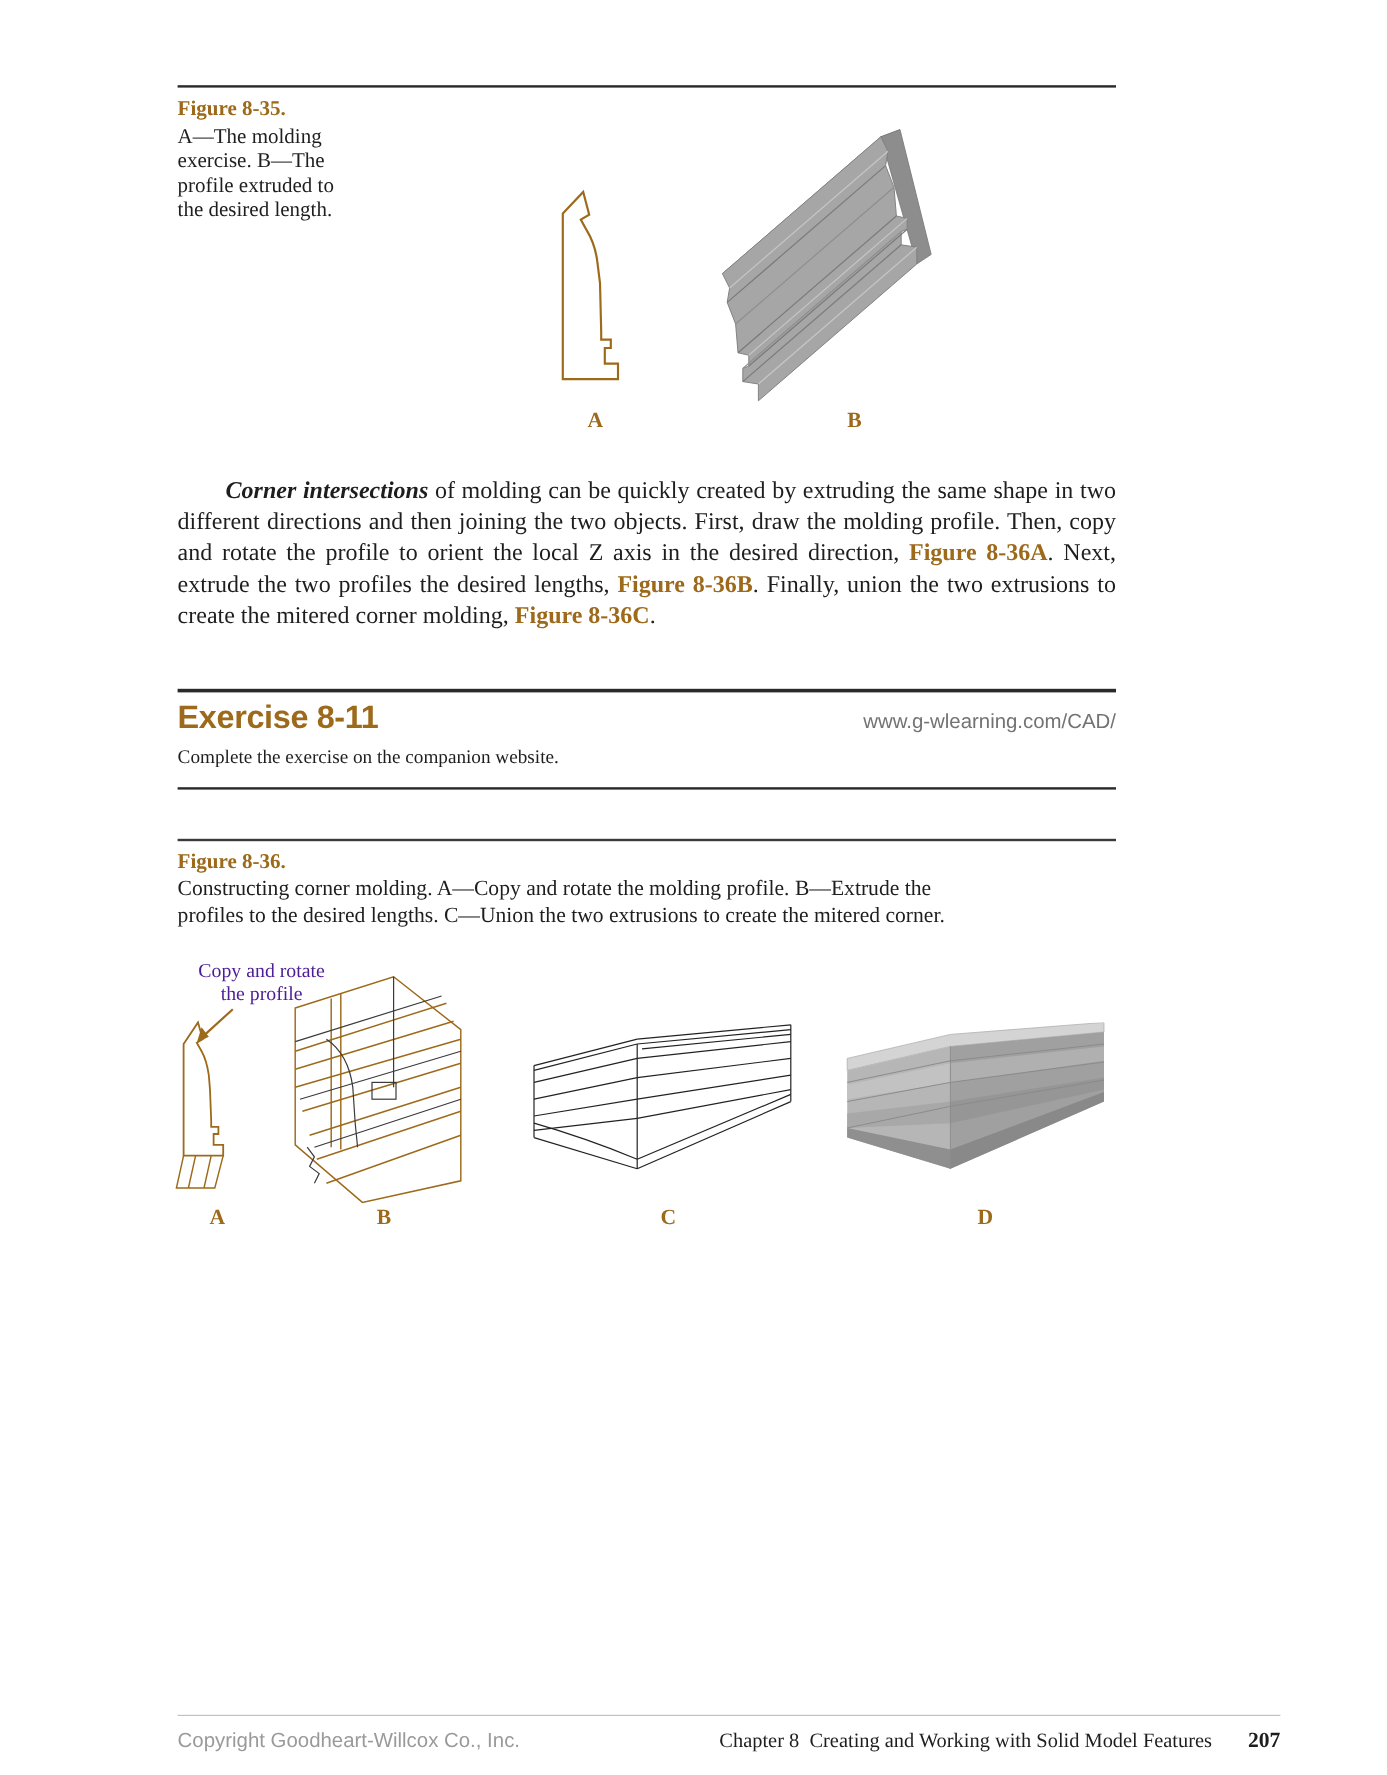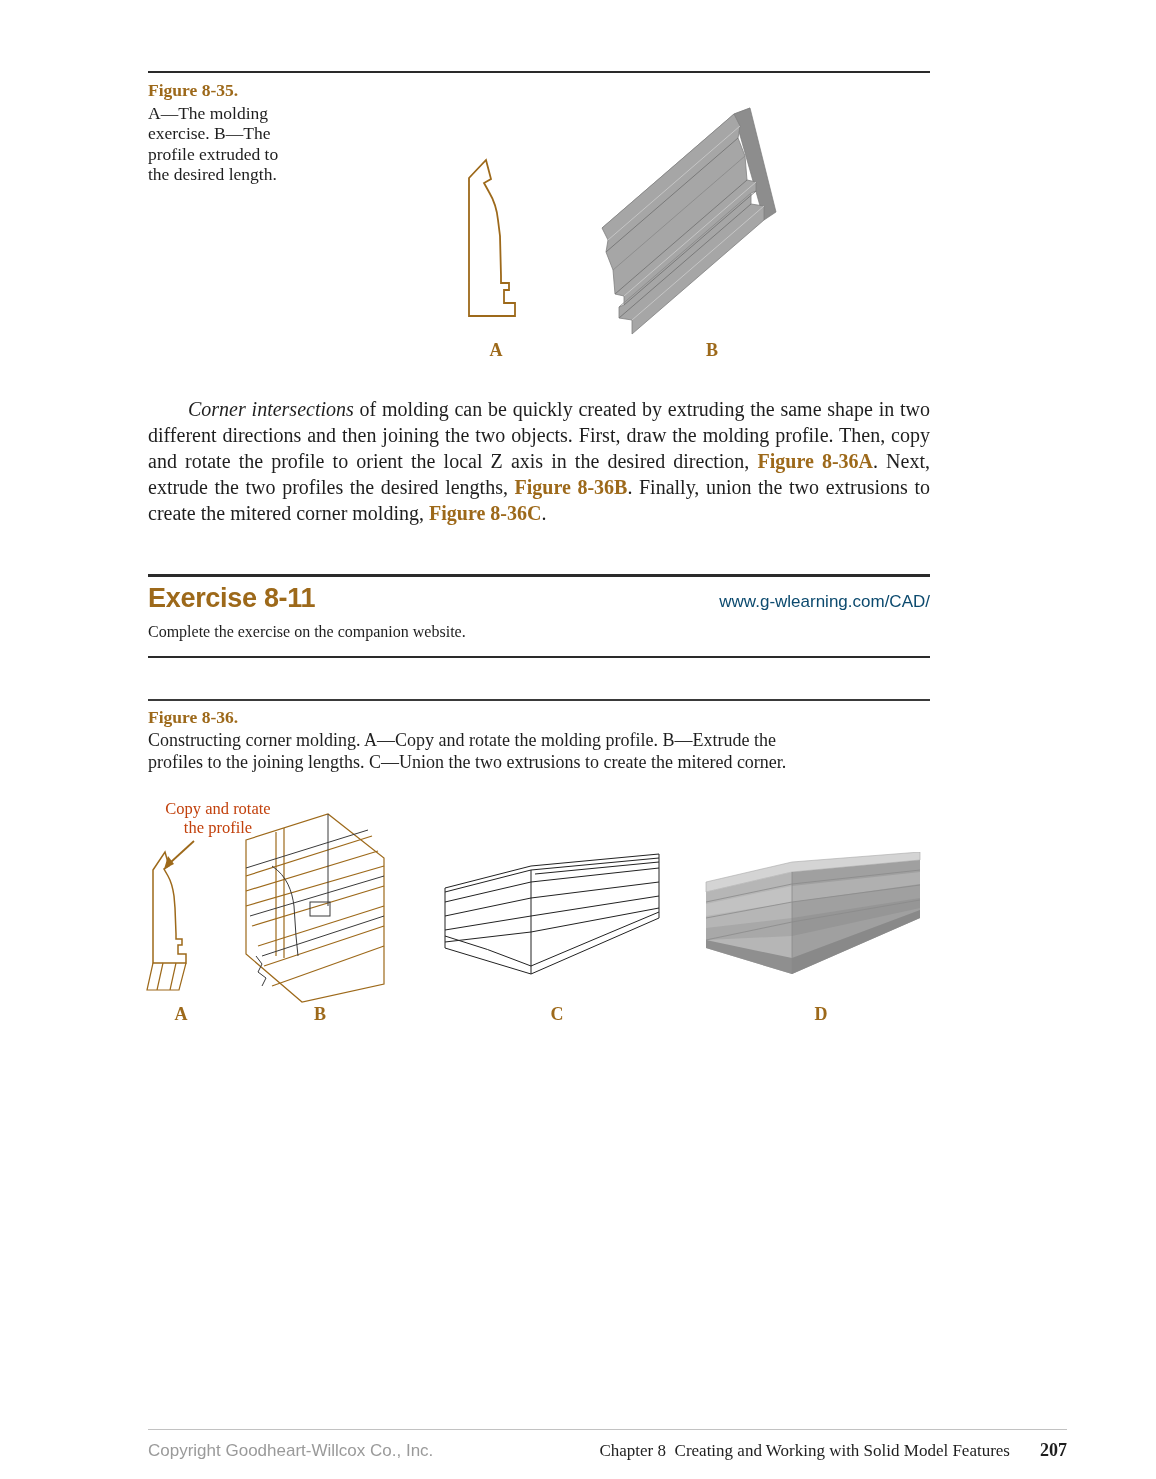--- a/index.html
+++ b/index.html
@@ -18,38 +18,38 @@
   .cap-line { display:block; }
 
   
   .sublabel { font-weight:bold; color:#9d691a; font-size:18px; text-align:center; width:32px; }
 
   
   .bodytext {
     left:148px; top:396px; width:782px;
     font-size:20px; line-height:26px; text-align:justify; text-indent:40px;
   }
-  .leadterm { font-weight:normal; font-style:italic;margin-top:24px; }
+  .leadterm { font-weight:bold; font-style:italic;margin-top:24px; }
   .figref { font-weight:bold; color:#9d691a; }
 
   
   .ex-rule-top { left:148px; top:574px; width:782px; height:3px; }
   .ex-head { left:148px; top:583px; width:782px; display:flex; justify-content:space-between; align-items:baseline; }
   .ex-title { font-family:"Liberation Sans","DejaVu Sans",sans-serif; font-weight:700; font-size:27px; color:#9d691a; letter-spacing:-0.3px; }
-  .ex-url { font-family:"Liberation Sans","DejaVu Sans",sans-serif; font-size:17px; color:#0c4a6e; }
+  .ex-url { font-family:"Liberation Sans","DejaVu Sans",sans-serif; font-size:17px; color:#737373; }
   .ex-body { left:148px; top:623px; width:782px; font-size:16px; }
   .ex-rule-bottom { left:148px; top:656px; width:782px; height:2px; }
 
   
   .fig36-rule { left:148px; top:699px; width:782px; height:2px; background:#3a3a3a; }
   .fig36-label { left:148px; top:707px; font-size:17.5px; }
   .fig36-caption { left:148px; top:730px; width:782px; font-size:18px; line-height:21.5px; }
   .fig36-caption .cap-line { white-space:nowrap; }
 
-  .annotation { left:150px; top:799px; width:136px; text-align:center; color:#c2410c; font-size:16.5px; line-height:19px; }
+  .annotation { left:150px; top:799px; width:136px; text-align:center; color:#4c1d95; font-size:16.5px; line-height:19px; }
 
   .footer-rule { left:148px; top:1429px; width:919px; height:1px; background:#c2c2c2; }
   .footer { left:148px; top:1440px; width:919px; display:flex; align-items:baseline; }
   .footer-copy { font-family:"Liberation Sans","DejaVu Sans",sans-serif; font-size:17px; color:#9a9a9a; }
   .footer-chapter { margin-left:auto; font-size:17px; color:#1e1e1e; }
   .footer-chapter .chap { }
   .footer-page { margin-left:30px; font-weight:bold; font-size:18px; }
 
   svg { display:block; }
 </style>
@@ -99,21 +99,21 @@
     <span class="ex-title">Exercise 8-11</span>
     <span class="ex-url">www.g-wlearning.com/CAD/</span>
   </div>
   <div class="abs ex-body">Complete the exercise on the companion website.</div>
   <div class="abs rule ex-rule-bottom"></div>
 
   <div class="abs fig36-rule"></div>
   <div class="abs fig36-label fig-label">Figure 8-36.</div>
   <div class="abs fig36-caption">
     <span class="cap-line">Constructing corner molding. A—Copy and rotate the molding profile. B—Extrude the</span>
-    <span class="cap-line">profiles to the joining lengths. C—Union the two extrusions to create the mitered corner.</span>
+    <span class="cap-line">profiles to the desired lengths. C—Union the two extrusions to create the mitered corner.</span>
   </div>
 
   <div class="abs annotation">
     <span class="cap-line">Copy and rotate</span>
     <span class="cap-line">the profile</span>
   </div>
   <svg class="abs" style="left:160px; top:838px;" width="40" height="36" viewBox="0 0 40 36">
     <line x1="34" y1="3" x2="11" y2="24" stroke="#9d691a" stroke-width="1.8"></line>
     <polygon points="4,31 14,26 8,18" fill="#9d691a"></polygon>
   </svg>

